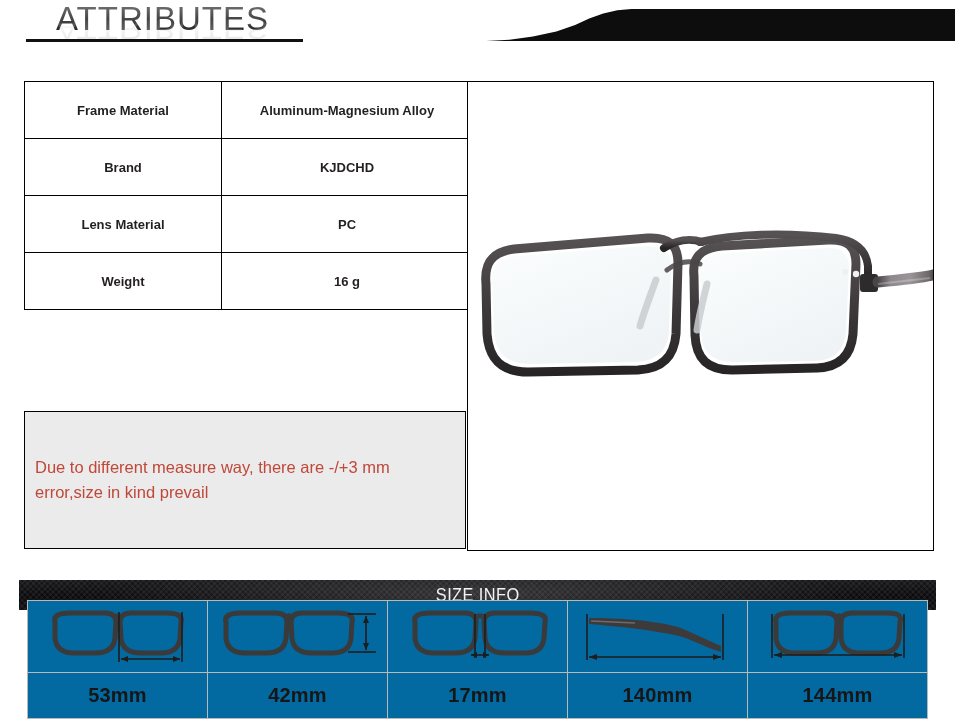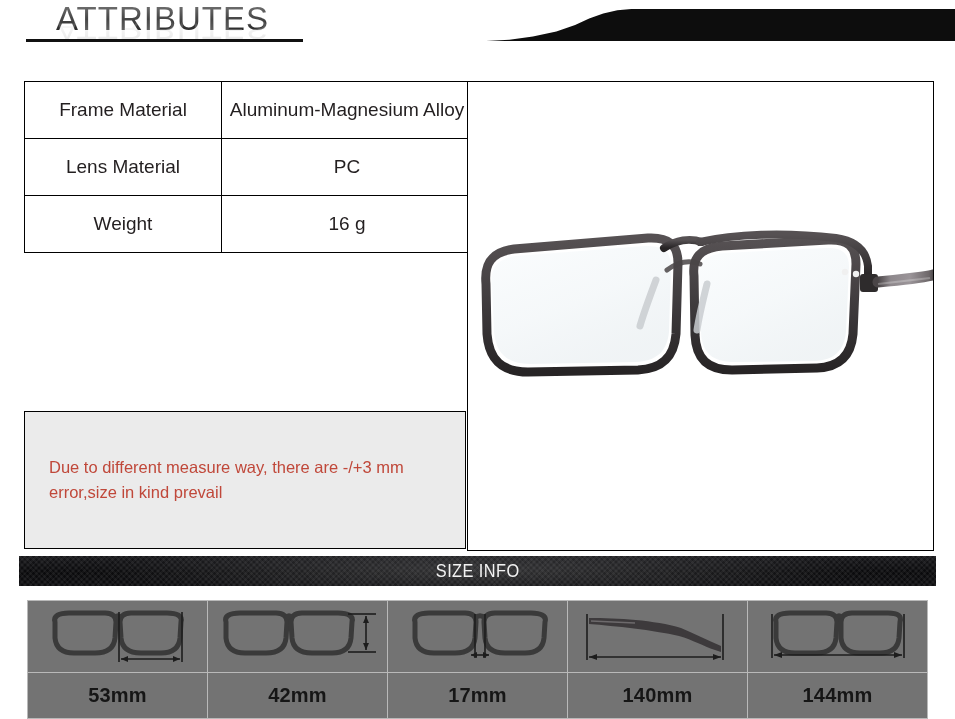--- a/index.html
+++ b/index.html
@@ -89,38 +89,37 @@
     left: 24px; top: 81px;
     width: 442px;
     border-collapse: collapse;
     table-layout: fixed;
   }
   .attr-table td {
     border: 1px solid #000000;
     height: 54px;
     text-align: center;
     vertical-align: middle;
-    font-size: 19px;
+    font-size: 13px;
     color: #231f20;
-    font-weight: 400;
+    font-weight: 700;
   }
   .attr-table td.k { width: 194px; }
   .attr-table td.v { width: 248px; }
 
   
   .note-panel {
     position: absolute;
     left: 24px; top: 411px;
     width: 442px; height: 138px;
     background: #ebebeb;
     border: 1px solid #000000;
     box-sizing: border-box;
     display: flex;
     align-items: center;
-    padding-left: 14px;
   }
   .note-text {
     padding: 0 12px 0 10px;
     color: #c0483a;
     font-size: 16.5px;
     line-height: 25px;
   }
 
   
   .photo-panel {
@@ -135,21 +134,21 @@
   .photo-stage {
     position: absolute;
     left: 0; top: 0;
     width: 465px; height: 468px;
   }
   .glasses-svg { position: absolute; left: -4px; top: 140px; }
 
   
   .size-bar {
     position: absolute;
-    left: 19px; top: 556px;
+    left: 19px; top: 580px;
     width: 917px; height: 30px;
     background:
       radial-gradient(ellipse 60% 120% at 50% 50%, rgba(255,255,255,.16) 0%, rgba(255,255,255,0) 70%),
       repeating-linear-gradient(45deg, rgba(255,255,255,.045) 0 2px, rgba(0,0,0,0) 2px 4px),
       repeating-linear-gradient(-45deg, rgba(255,255,255,.045) 0 2px, rgba(0,0,0,0) 2px 4px),
       linear-gradient(180deg, #17171a 0%, #0a0a0c 55%, #0f0f11 100%);
     display: flex;
     align-items: center;
     justify-content: center;
   }
@@ -162,21 +161,21 @@
   }
 
   
   .size-grid {
     position: absolute;
     left: 27px; top: 600px;
     width: 901px; height: 119px;
     display: flex;
     border: 1px solid #b9b9b9;
     box-sizing: border-box;
-    background: #737373;
+    background: #0369a1;
   }
   .size-cell {
     flex: 1 1 0;
     border-right: 1px solid #b9b9b9;
     display: flex;
     flex-direction: column;
     box-sizing: border-box;
   }
   .size-cell:last-child { border-right: none; }
   .size-fig {
@@ -208,20 +207,24 @@
   <div class="title-rule"></div>
 
   <div class="banner"></div>
 </div>
 
 <table class="attr-table">
   <tbody>
     <tr>
       <td class="k">Frame Material</td>
       <td class="v">Aluminum-Magnesium Alloy</td>
+    </tr>
+    <tr>
+      <td class="k">Brand</td>
+      <td class="v">KJDCHD</td>
     </tr>
     <tr>
       <td class="k">Lens Material</td>
       <td class="v">PC</td>
     </tr>
     <tr>
       <td class="k">Weight</td>
       <td class="v">16 g</td>
     </tr>
   </tbody>

